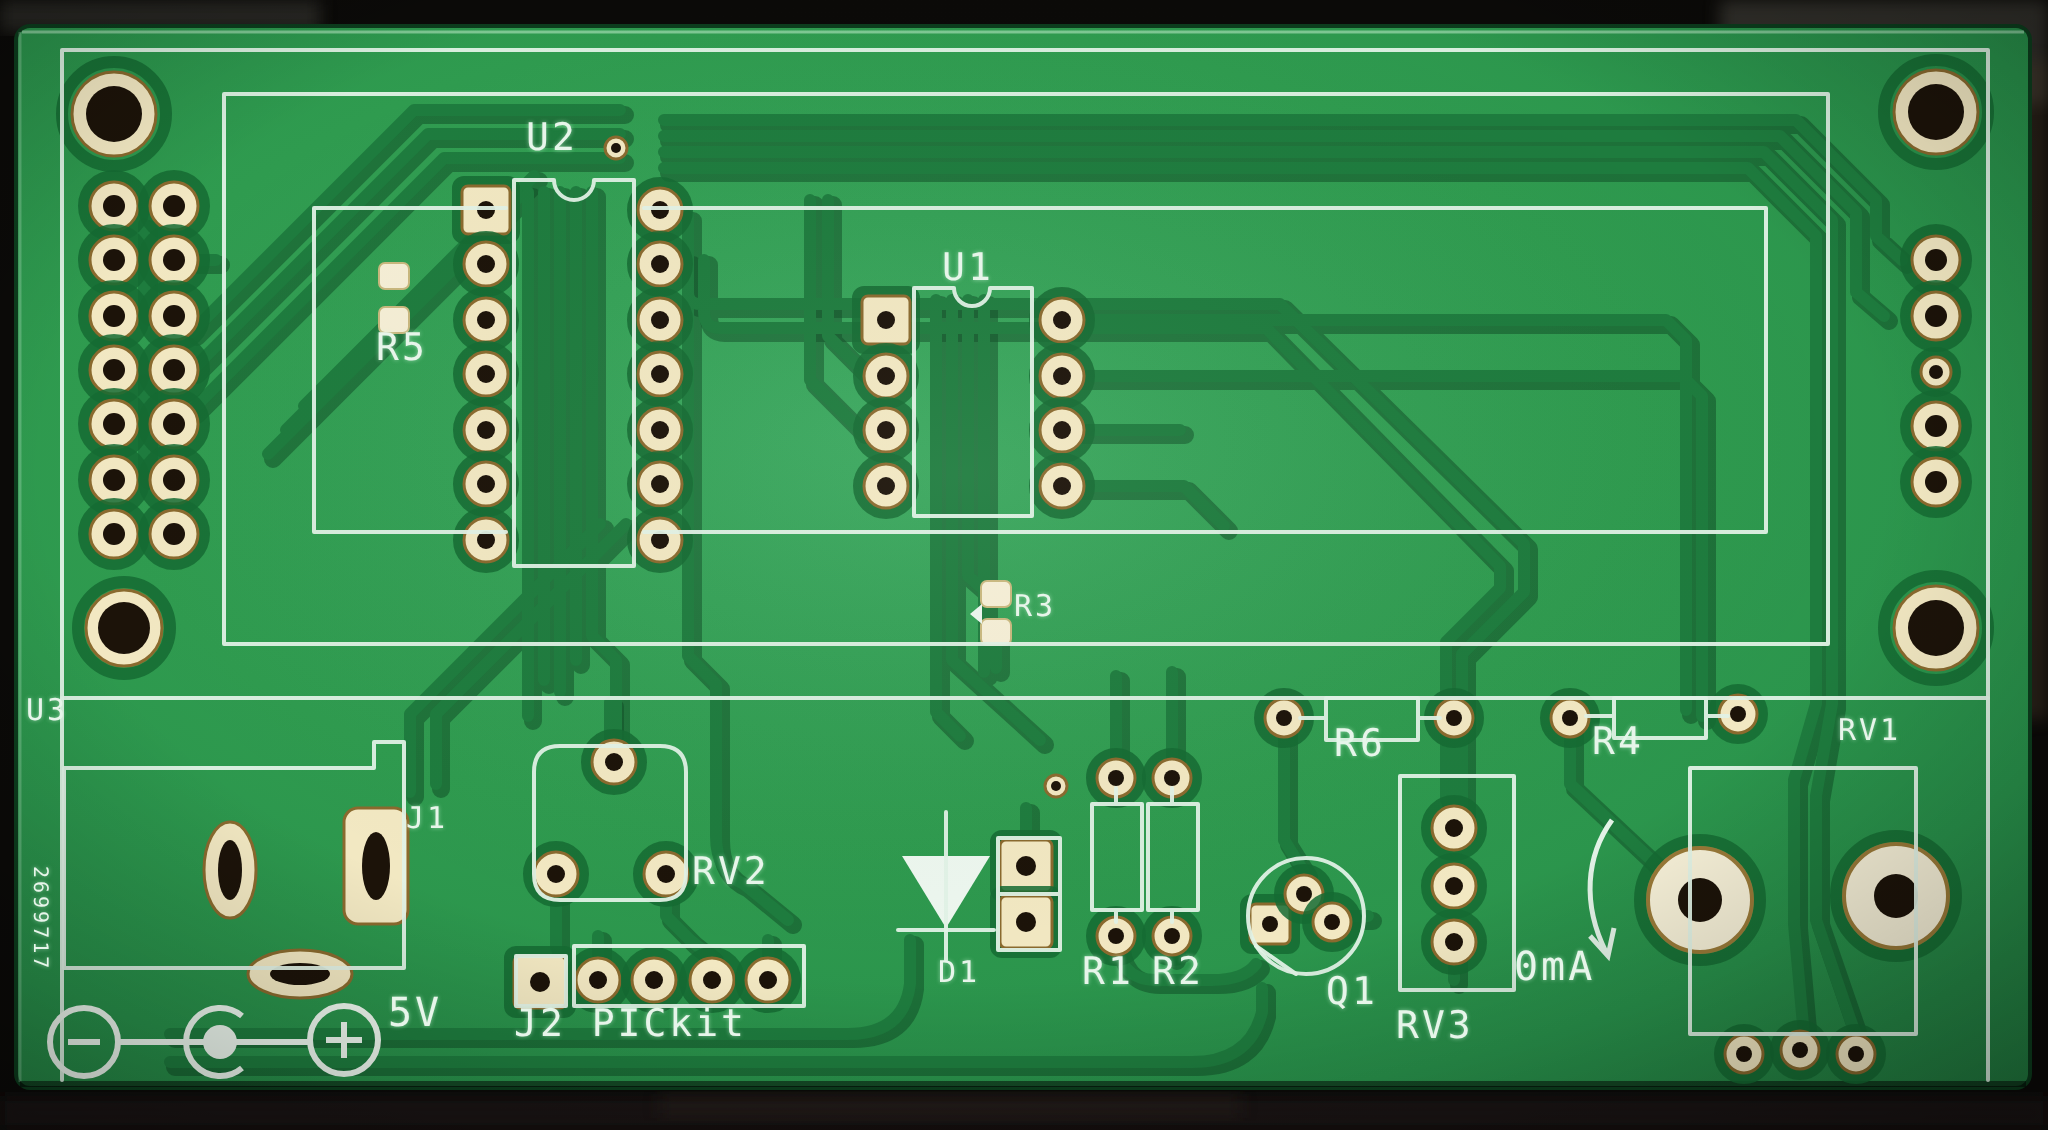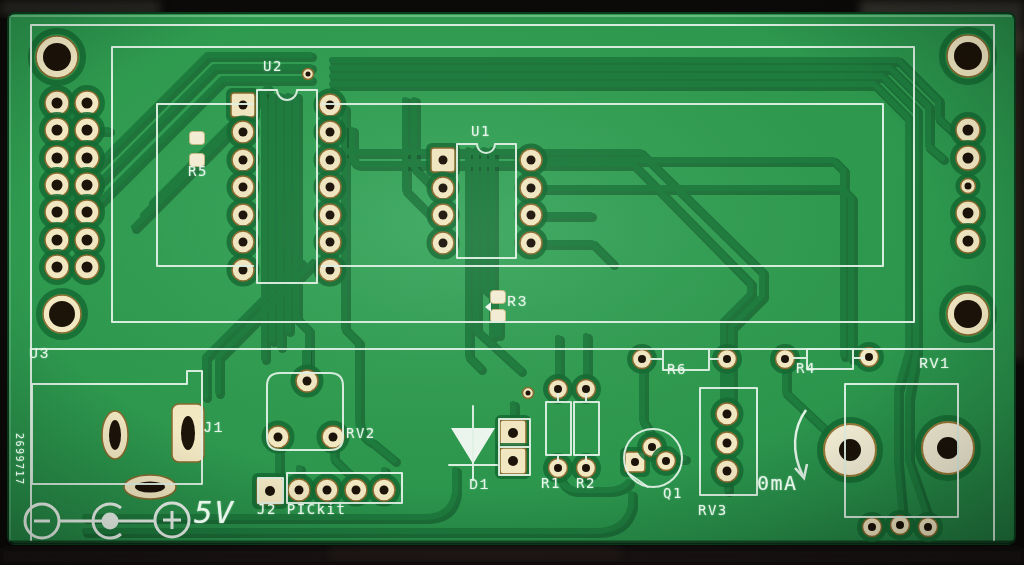--- a/index.html
+++ b/index.html
@@ -14,24 +14,24 @@
   .silkfill{fill:#edf7ef;stroke:none;}
   
   .pad-halo{fill:none;stroke:#156b33;stroke-width:6;opacity:.85;}
   .pad-ring{fill:#f2e8c2;stroke:#8a6a2e;stroke-width:1.5;}
   .pad-big{fill:#f7f1d8;stroke:#9a7a38;stroke-width:2;}
   .pad-hole{fill:#1c1309;}
   .smd{fill:#f6efd6;stroke:#c9b87e;stroke-width:1;}
   
   .labels span{position:absolute;color:#e7f5ea;letter-spacing:1.5px;
     text-shadow:0 0 2px rgba(215,255,225,.55);white-space:nowrap;}
-  .lbl-sm{font-size:15px;font-family:Liberation Mono, monospace;}
-  .lbl{font-size:14px;}
+  .lbl-sm{font-size:15px;}
+  .lbl{font-size:19px;}
   .lbl-big{font-size:20px;letter-spacing:2px;}
-  .lbl-5v{font-size:31px;letter-spacing:2px;font-style:italic;}
+  .lbl-5v{font-size:20px;letter-spacing:2px;}
   .lbl-serial{font-size:10px;letter-spacing:3px;transform:rotate(90deg);transform-origin:0 0;}
 </style>
 </head>
 <body>
 
 <div class="stage">
 <svg width="1024" height="565" viewBox="0 0 1024 565">
   <defs>
     <radialGradient id="boardGrad" cx="42%" cy="38%" r="85%">
       <stop offset="0%" stop-color="#3aa85e"></stop>
@@ -375,26 +375,26 @@
     <g stroke="#e2f2e6" fill="none">
       <path stroke-width="2.5" d="M806,410 C793,428 791,452 803,476"></path>
       <path stroke-width="2.5" d="M795,468 L804,478 L807,464"></path>
     </g>
   </g>
 
   <rect x="0" y="0" width="1024" height="565" fill="url(#vig)"></rect>
 </svg>
 
 <div class="labels">
-  <span class="lbl-sm" style="left:29px;top:346px">U3</span>
+  <span class="lbl-sm" style="left:13px;top:346px">U3</span>
   <span class="lbl" style="left:263px;top:58px">U2</span>
   <span class="lbl" style="left:471px;top:123px">U1</span>
   <span class="lbl" style="left:188px;top:163px">R5</span>
   <span class="lbl-sm" style="left:507px;top:294px">R3</span>
-  <span class="lbl-sm" style="left:203px;top:420px">J1</span>
+  <span class="lbl-sm" style="left:203px;top:400px">J1</span>
   <span class="lbl" style="left:346px;top:425px">RV2</span>
   <span class="lbl" style="left:257px;top:501px">J2 PICkit</span>
   <span class="lbl-sm" style="left:469px;top:477px">D1</span>
   <span class="lbl" style="left:541px;top:475px">R1</span>
   <span class="lbl" style="left:576px;top:475px">R2</span>
   <span class="lbl" style="left:663px;top:485px">Q1</span>
   <span class="lbl" style="left:698px;top:502px">RV3</span>
   <span class="lbl" style="left:667px;top:361px">R6</span>
   <span class="lbl" style="left:796px;top:360px">R4</span>
   <span class="lbl-sm" style="left:919px;top:356px">RV1</span>

